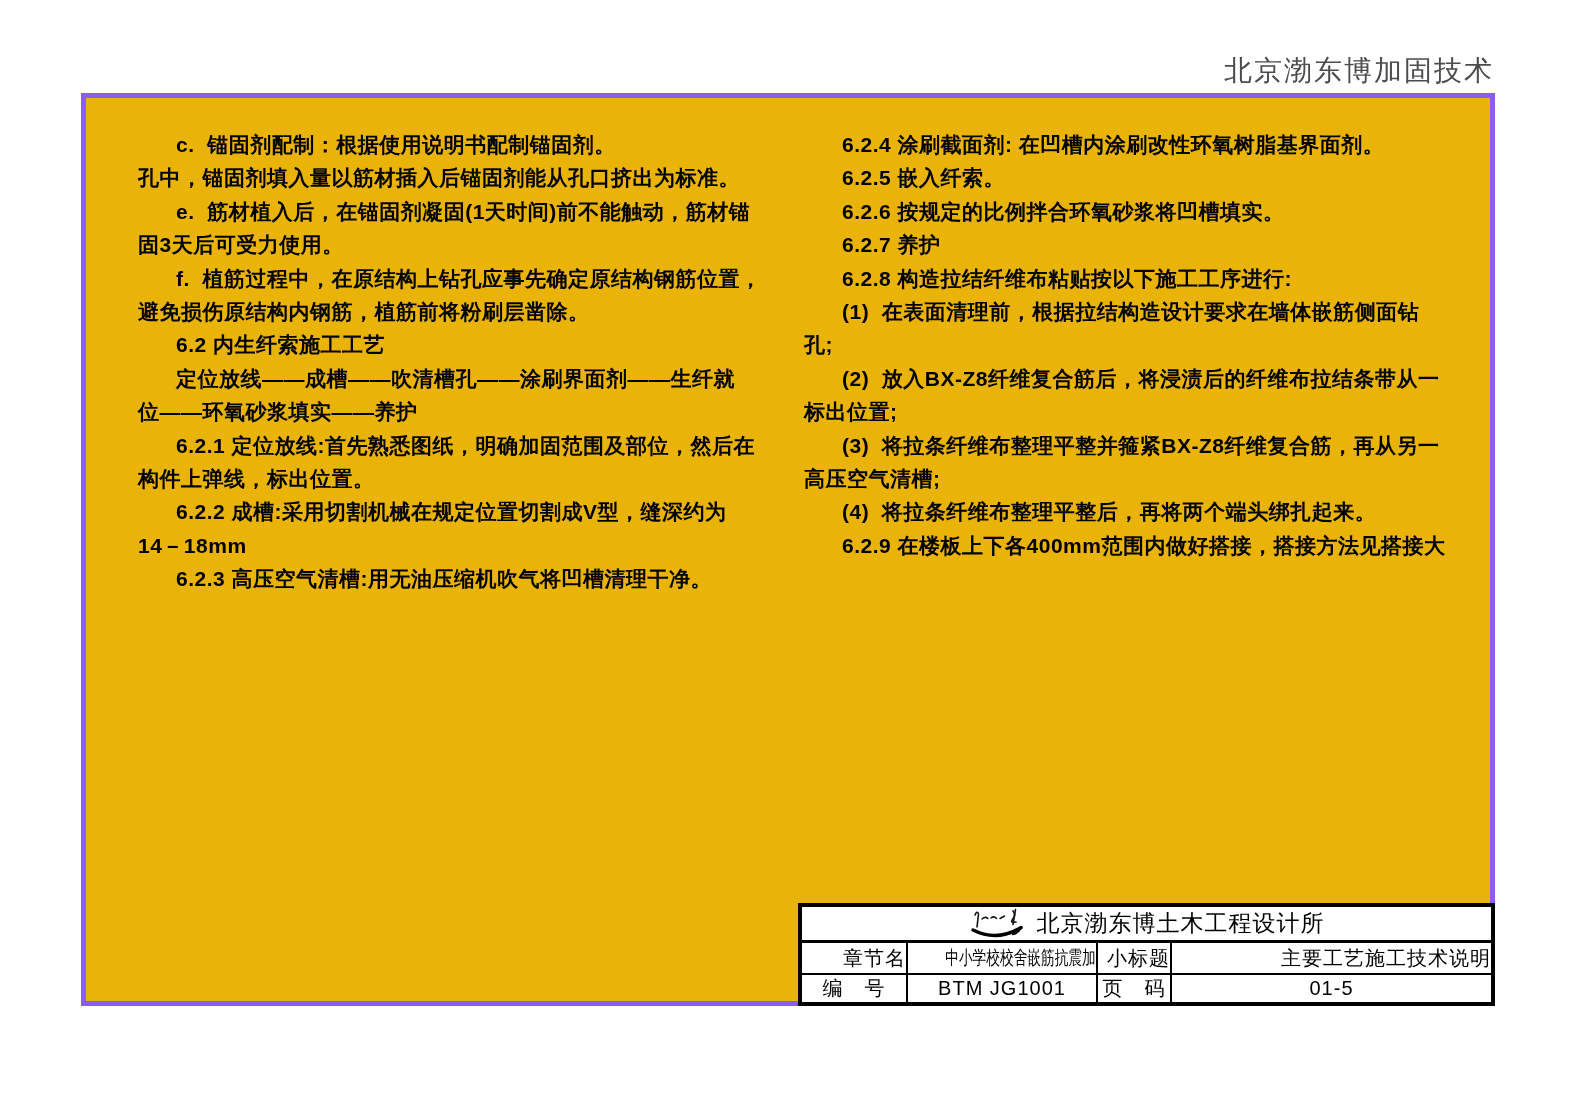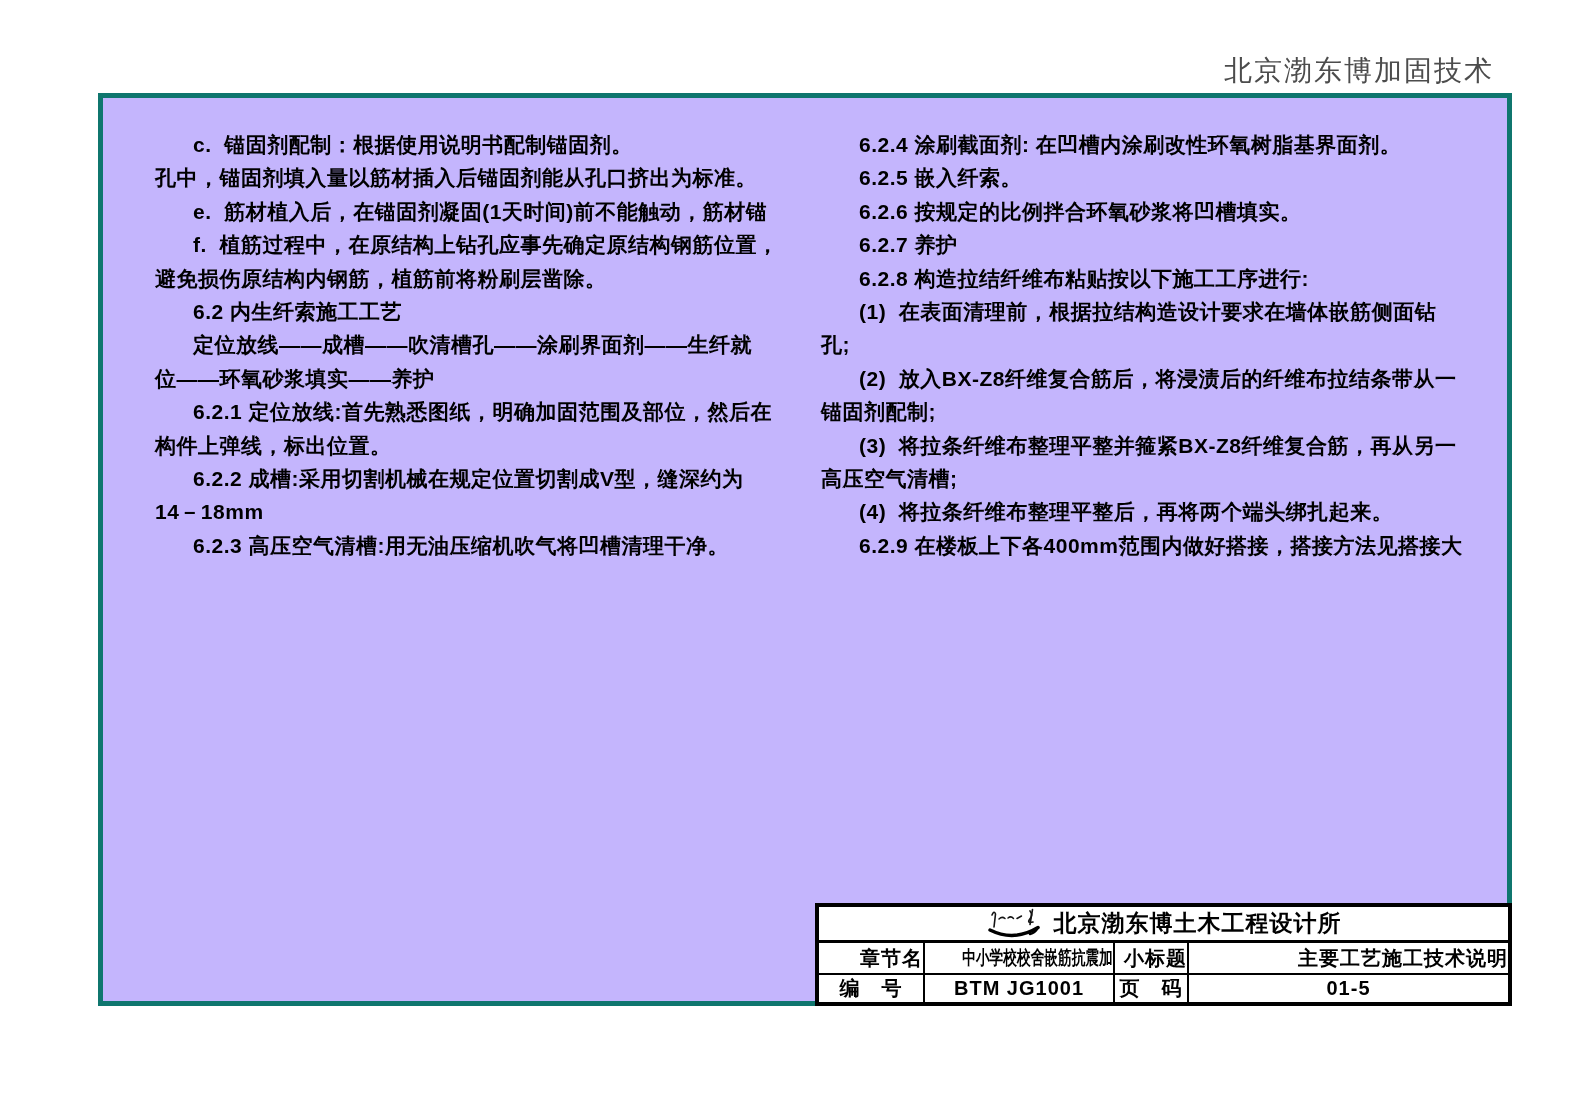--- a/index.html
+++ b/index.html
@@ -27,24 +27,23 @@
     color: #4c4c4c;
     letter-spacing: 2px;
     white-space: nowrap;
   }
   .sheet-frame {
     position: absolute;
     left: 81px;
     top: 93px;
     width: 1414px;
     height: 913px;
-    border: 5px solid #0f766e;
+    border: 5px solid #8b5cf6;
     box-sizing: border-box;
-    background: #c4b5fd;
-    margin-left: 17px;
+    background: #eab308;
   }
   .text-col {
     position: absolute;
     top: 30px;
     font-size: 21px;
     line-height: 33.4px;
     font-weight: 600;
     color: #000000;
     letter-spacing: 0.5px;
   }
@@ -62,21 +61,21 @@
     table-layout: fixed;
     background: #ffffff;
     border: 4px solid #000000;
   }
   .title-block td {
     border: 2px solid #000000;
     text-align: center;
     vertical-align: middle;
     padding: 0;
     font-size: 20px;
-    font-weight: 700;
+    font-weight: 400;
     overflow: hidden;
     white-space: nowrap;
   }
   .title-block tr.row-company td {
     border-bottom: 3px solid #000000;
     height: 33px;
   }
   .title-block tr.row-mid td { height: 30px; text-align: right; }
   .title-block tr.row-bot td { height: 26px; }
   .company-wrap {
@@ -108,20 +107,21 @@
 <div class="page">
 
   <div class="header-text">北京渤东博加固技术</div>
 
   <div class="sheet-frame">
 
     <div class="text-col col-left">
         <div class="tline ind">c.  锚固剂配制：根据使用说明书配制锚固剂。</div>
         <div class="tline">孔中，锚固剂填入量以筋材插入后锚固剂能从孔口挤出为标准。</div>
         <div class="tline ind">e.  筋材植入后，在锚固剂凝固(1天时间)前不能触动，筋材锚</div>
+        <div class="tline">固3天后可受力使用。</div>
         <div class="tline ind">f.  植筋过程中，在原结构上钻孔应事先确定原结构钢筋位置，</div>
         <div class="tline">避免损伤原结构内钢筋，植筋前将粉刷层凿除。</div>
         <div class="tline ind">6.2 内生纤索施工工艺</div>
         <div class="tline ind">定位放线——成槽——吹清槽孔——涂刷界面剂——生纤就</div>
         <div class="tline">位——环氧砂浆填实——养护</div>
         <div class="tline ind">6.2.1 定位放线:首先熟悉图纸，明确加固范围及部位，然后在</div>
         <div class="tline">构件上弹线，标出位置。</div>
         <div class="tline ind">6.2.2 成槽:采用切割机械在规定位置切割成V型，缝深约为</div>
         <div class="tline">14－18mm</div>
         <div class="tline ind">6.2.3 高压空气清槽:用无油压缩机吹气将凹槽清理干净。</div>
@@ -129,21 +129,21 @@
 
     <div class="text-col col-right">
         <div class="tline ind">6.2.4 涂刷截面剂: 在凹槽内涂刷改性环氧树脂基界面剂。</div>
         <div class="tline ind">6.2.5 嵌入纤索。</div>
         <div class="tline ind">6.2.6 按规定的比例拌合环氧砂浆将凹槽填实。</div>
         <div class="tline ind">6.2.7 养护</div>
         <div class="tline ind">6.2.8 构造拉结纤维布粘贴按以下施工工序进行:</div>
         <div class="tline ind">(1)  在表面清理前，根据拉结构造设计要求在墙体嵌筋侧面钻</div>
         <div class="tline">孔;</div>
         <div class="tline ind">(2)  放入BX-Z8纤维复合筋后，将浸渍后的纤维布拉结条带从一</div>
-        <div class="tline">锚固剂配制;</div>
+        <div class="tline">标出位置;</div>
         <div class="tline ind">(3)  将拉条纤维布整理平整并箍紧BX-Z8纤维复合筋，再从另一</div>
         <div class="tline">高压空气清槽;</div>
         <div class="tline ind">(4)  将拉条纤维布整理平整后，再将两个端头绑扎起来。</div>
         <div class="tline ind">6.2.9 在楼板上下各400mm范围内做好搭接，搭接方法见搭接大</div>
       </div>
 
     <table class="title-block">
       <colgroup>
         <col style="width:107px">
         <col style="width:190px">

